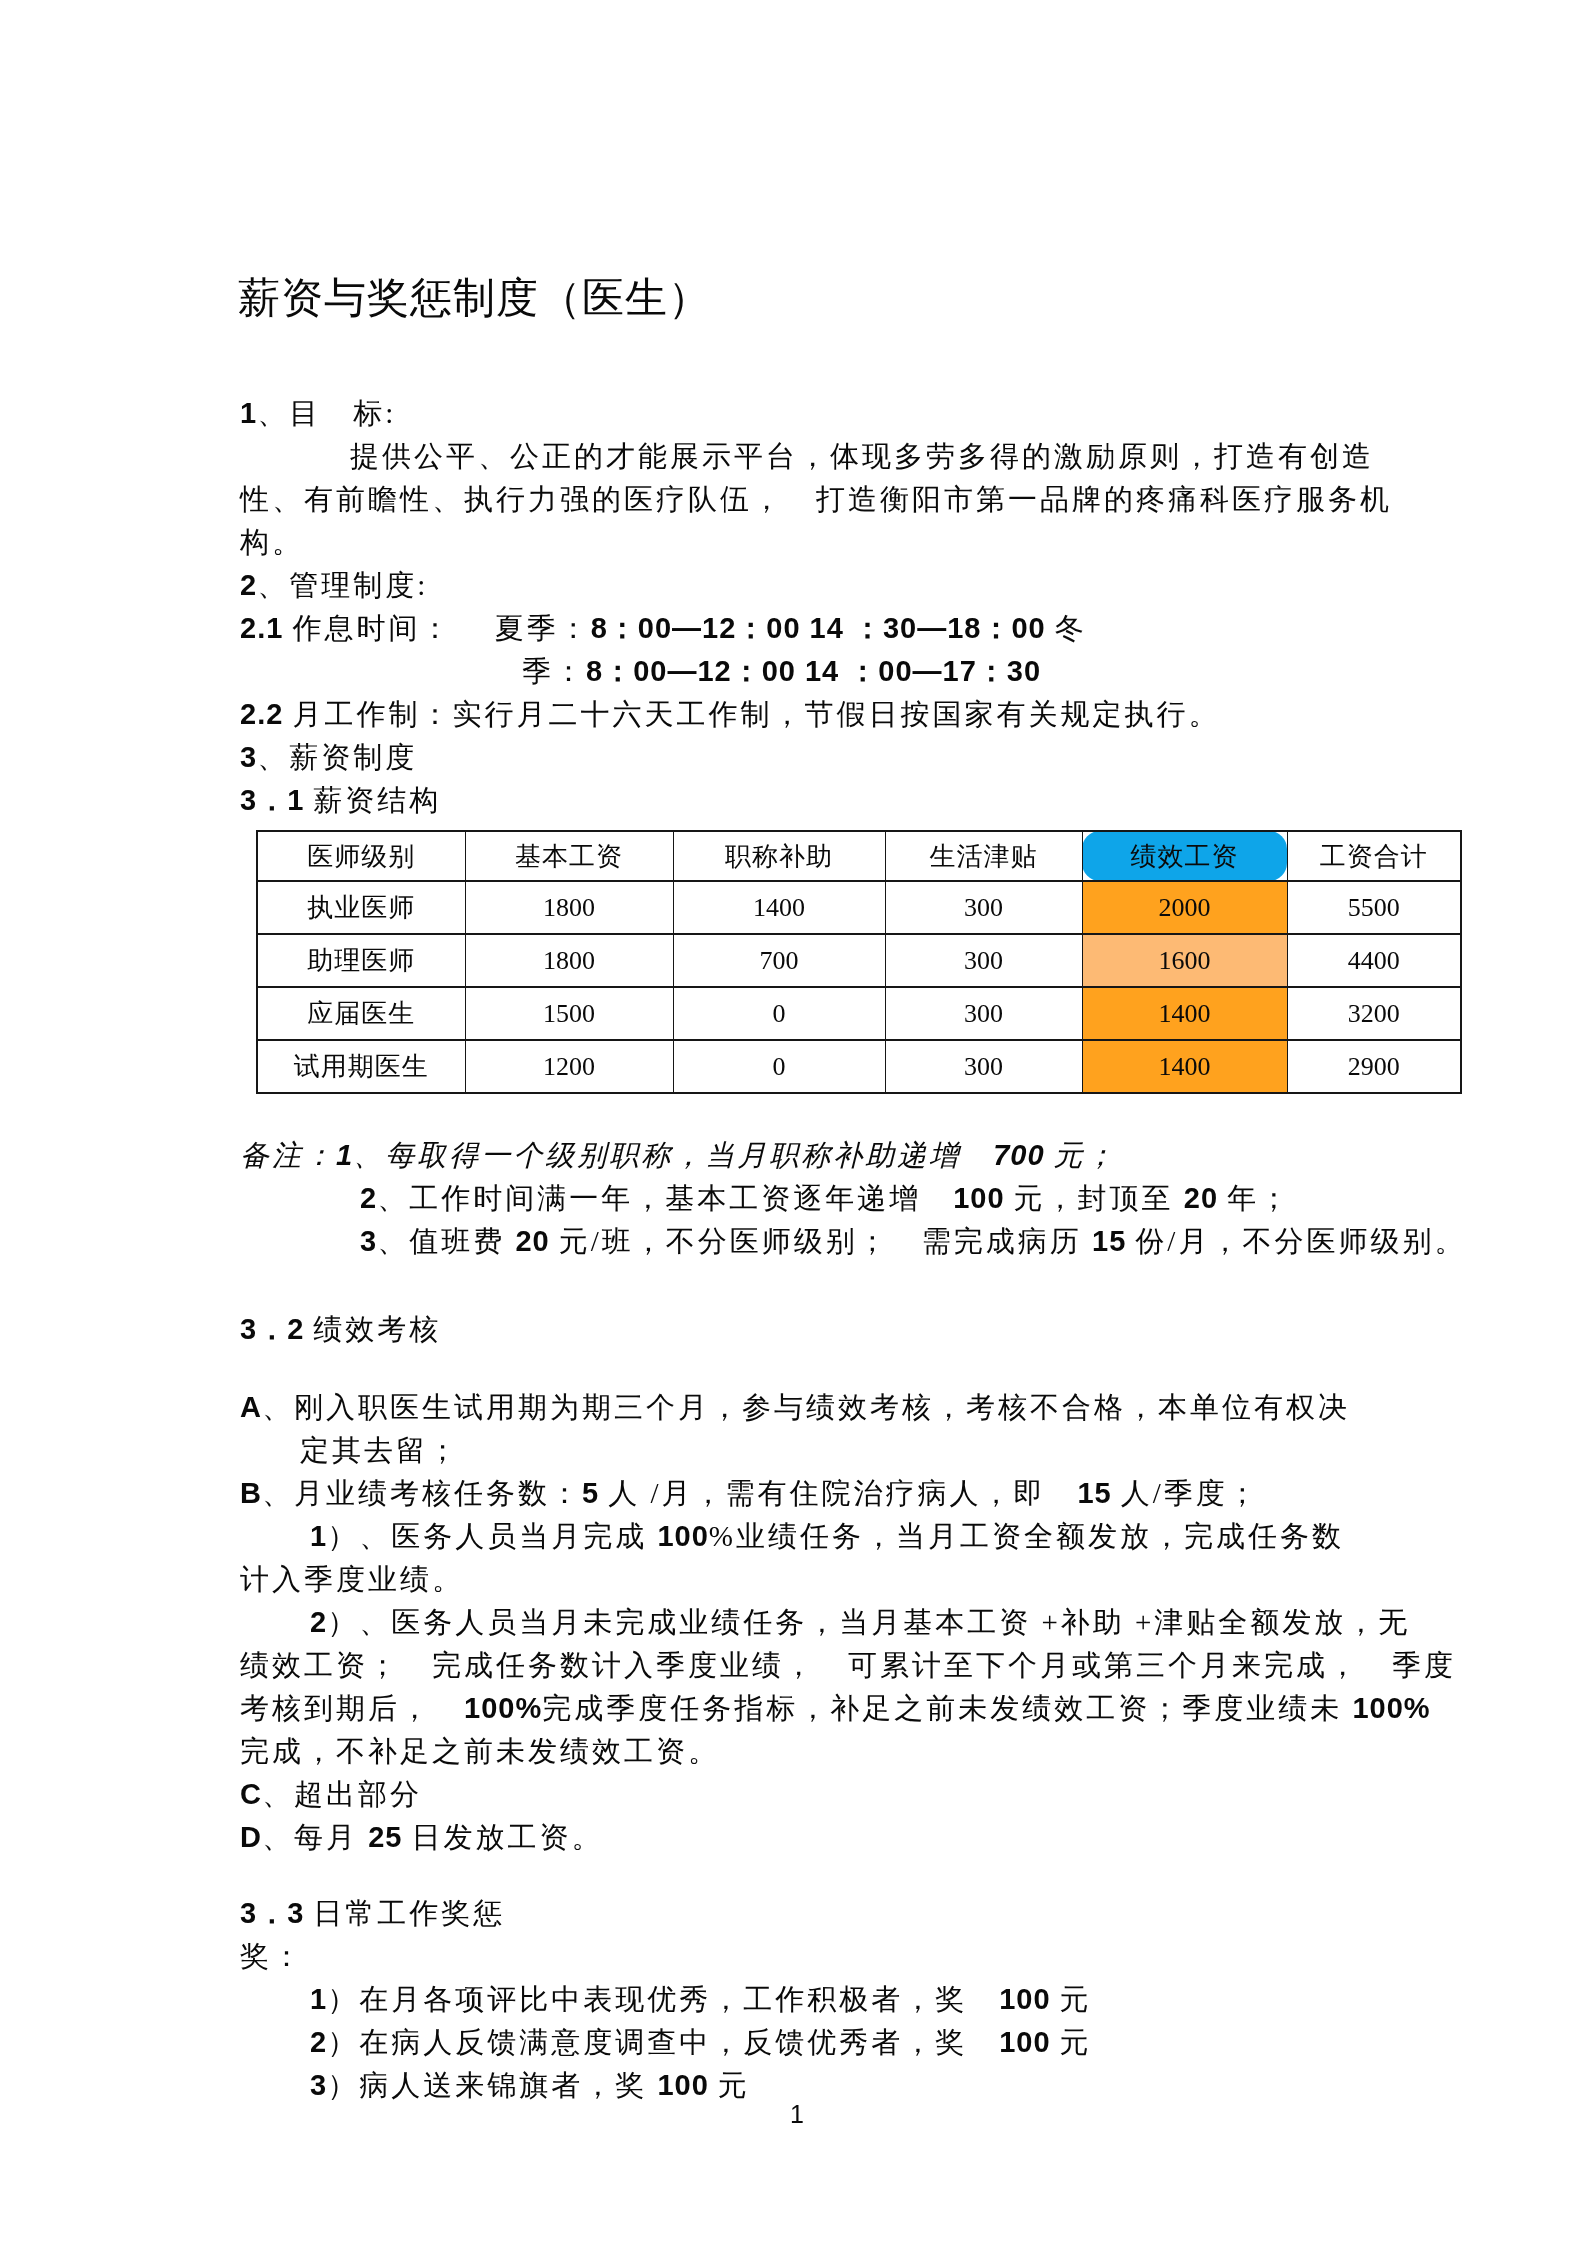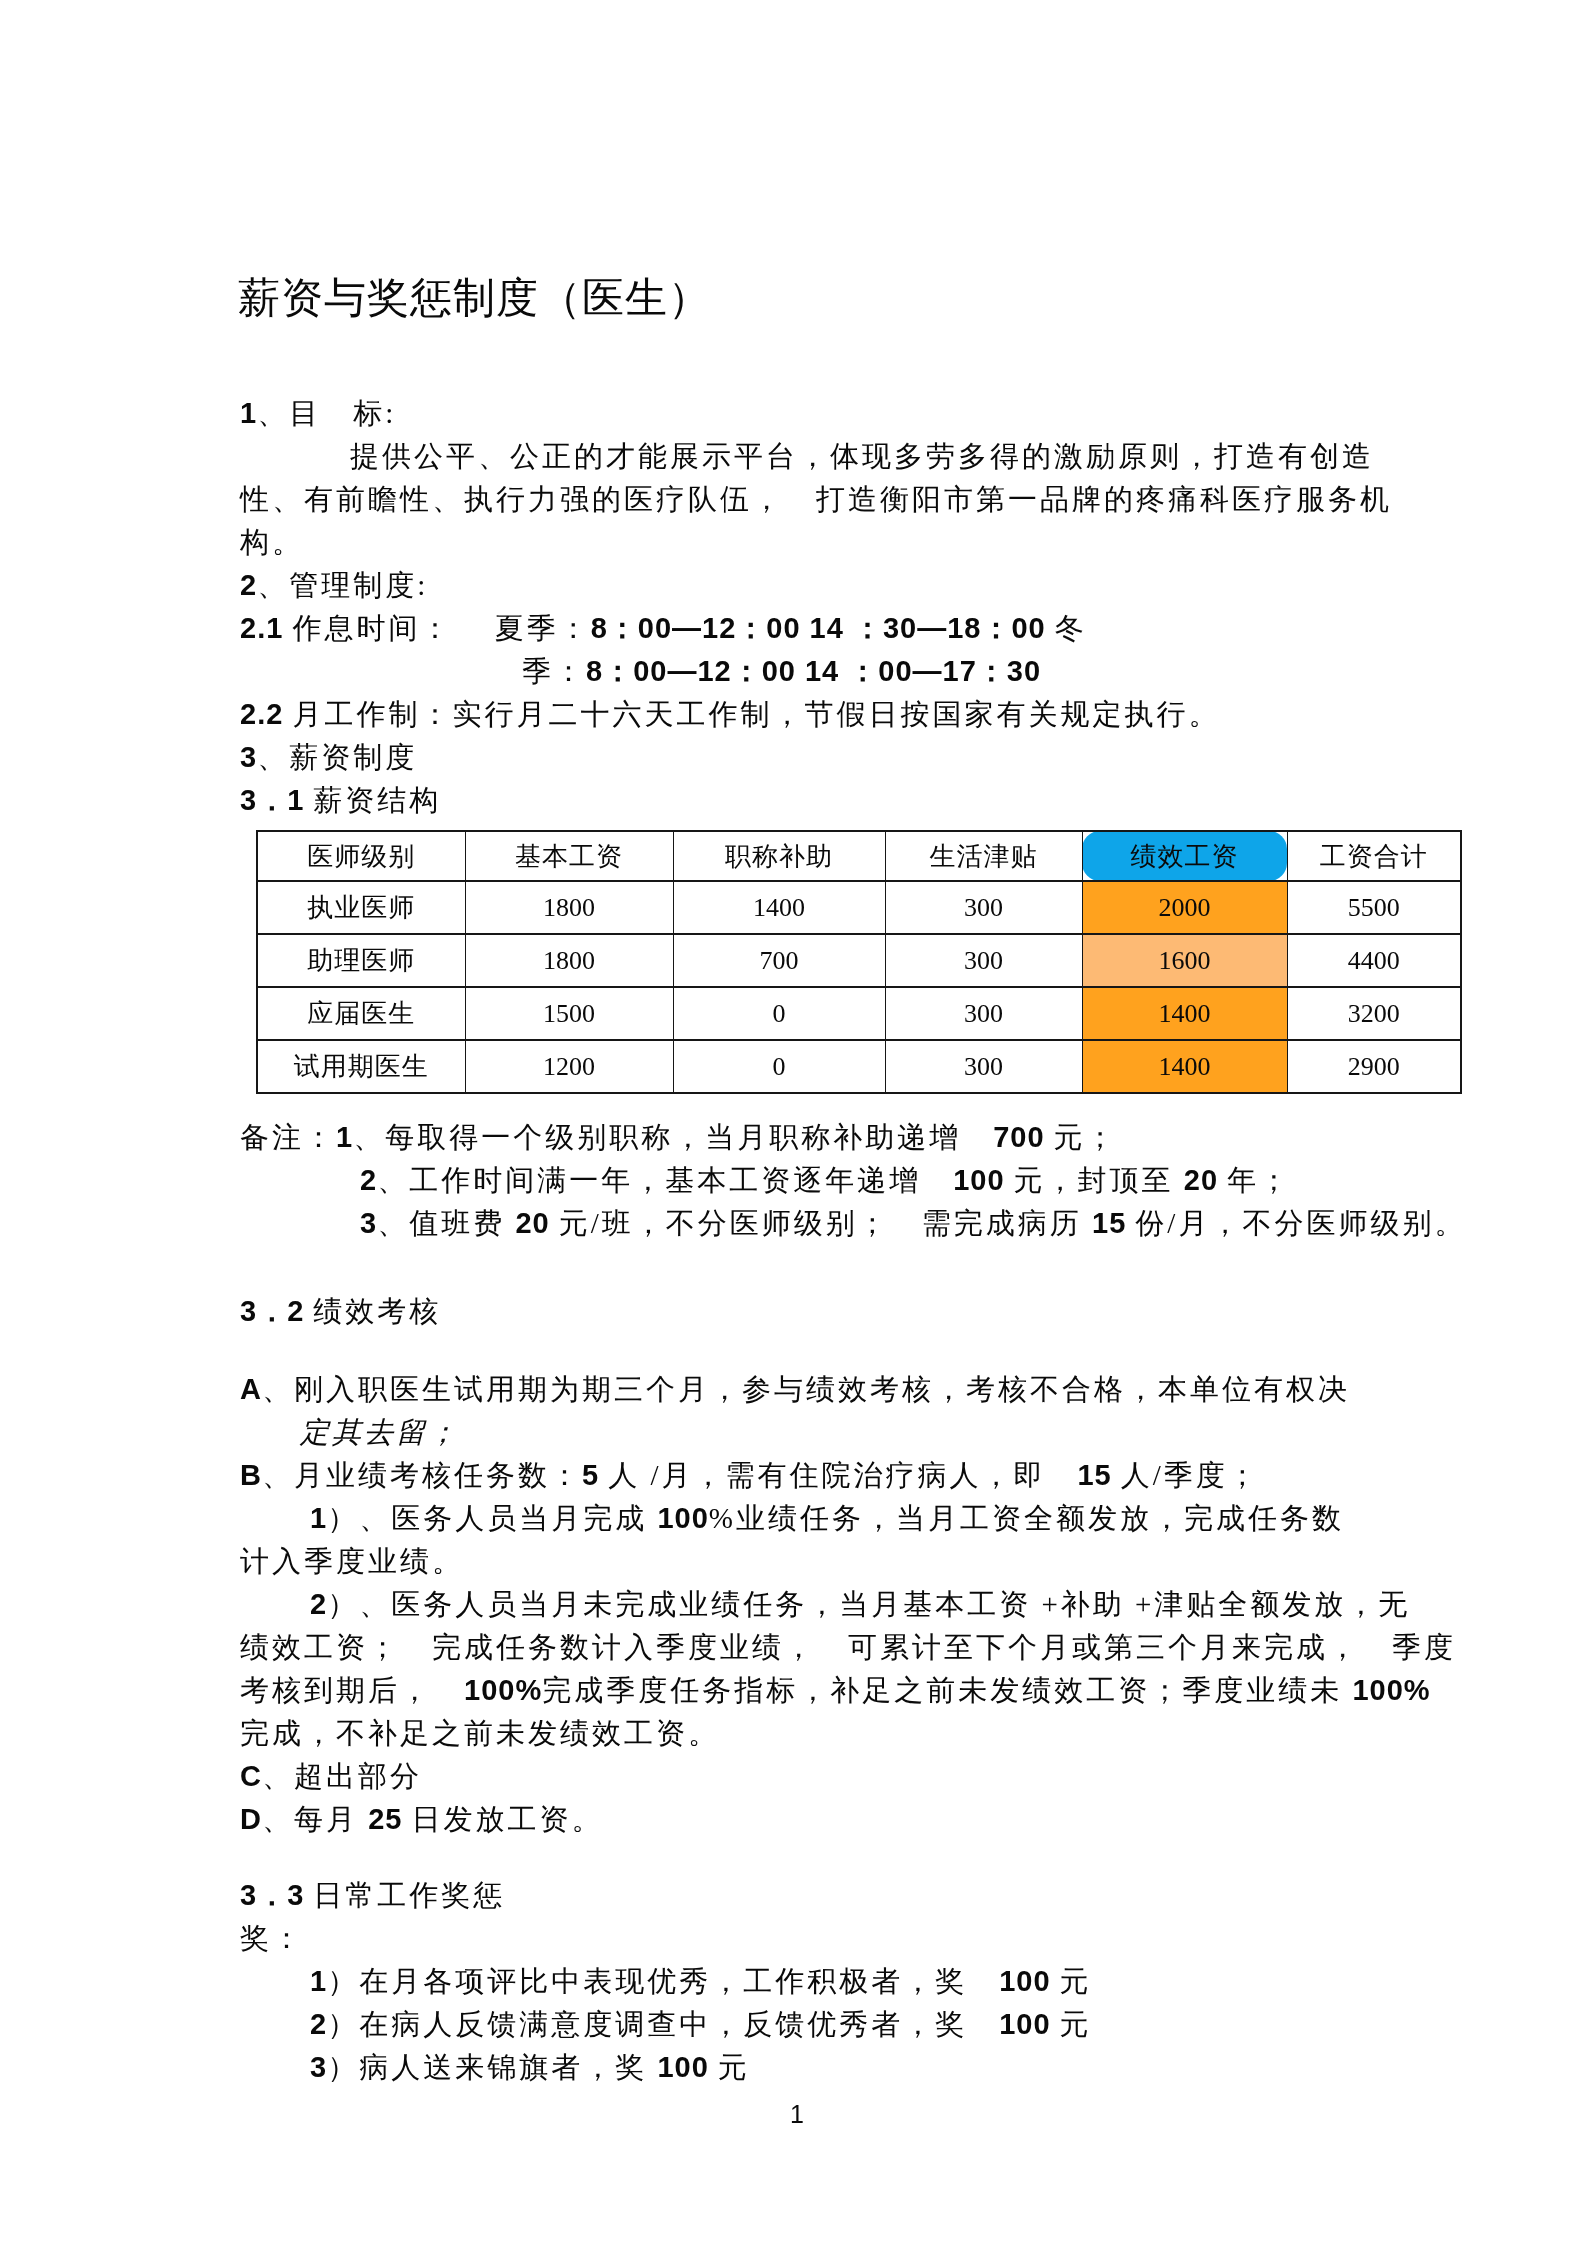--- a/index.html
+++ b/index.html
@@ -127,26 +127,26 @@
             <td class="tn">1200</td>
             <td class="tn">0</td>
             <td class="tn">300</td>
             <td class="tn" style="background: rgb(255, 162, 30);">1400</td>
             <td class="tn">2900</td>
           </tr>
         </tbody>
       </table>
 
     <div id="lines-b">
-        <div class="line" style="margin-top: 22px;"><span class="c">备注：</span><span class="n">1</span><span class="c">、每取得一个级别职称，当月职称补助递增　</span><span class="n">700 </span><span class="c">元；</span></div>
+        <div class="line" style="margin-top: 40px; font-style: italic;"><span class="c">备注：</span><span class="n">1</span><span class="c">、每取得一个级别职称，当月职称补助递增　</span><span class="n">700 </span><span class="c">元；</span></div>
         <div class="line" style="padding-left: 120px;"><span class="n">2</span><span class="c">、工作时间满一年，基本工资逐年递增　</span><span class="n">100 </span><span class="c">元，封顶至 </span><span class="n">20 </span><span class="c">年；</span></div>
         <div class="line" style="padding-left: 120px;"><span class="n">3</span><span class="c">、值班费 </span><span class="n">20 </span><span class="c">元/班，不分医师级别；　需完成病历 </span><span class="n">15 </span><span class="c">份/月，不分医师级别。</span></div>
         <div class="line" style="margin-top: 45px;"><span class="n">3．2 </span><span class="c">绩效考核</span></div>
         <div class="line" style="margin-top: 35px;"><span class="n">A</span><span class="c">、刚入职医生试用期为期三个月，参与绩效考核，考核不合格，本单位有权决</span></div>
-        <div class="line" style="padding-left: 60px; font-style: italic;"><span class="c">定其去留；</span></div>
+        <div class="line" style="padding-left: 60px;"><span class="c">定其去留；</span></div>
         <div class="line"><span class="n">B</span><span class="c">、月业绩考核任务数：</span><span class="n">5 </span><span class="c">人 /月，需有住院治疗病人，即　</span><span class="n">15 </span><span class="c">人/季度；</span></div>
         <div class="line" style="padding-left: 70px;"><span class="n">1</span><span class="c">）、医务人员当月完成 </span><span class="n">100</span><span class="c">%业绩任务，当月工资全额发放，完成任务数</span></div>
         <div class="line"><span class="c">计入季度业绩。</span></div>
         <div class="line" style="padding-left: 70px;"><span class="n">2</span><span class="c">）、医务人员当月未完成业绩任务，当月基本工资 +补助 +津贴全额发放，无</span></div>
         <div class="line"><span class="c">绩效工资；　完成任务数计入季度业绩，　可累计至下个月或第三个月来完成，　季度</span></div>
         <div class="line"><span class="c">考核到期后，　</span><span class="n">100%</span><span class="c">完成季度任务指标，补足之前未发绩效工资；季度业绩未 </span><span class="n">100%</span></div>
         <div class="line"><span class="c">完成，不补足之前未发绩效工资。</span></div>
         <div class="line"><span class="n">C</span><span class="c">、超出部分</span></div>
         <div class="line"><span class="n">D</span><span class="c">、每月 </span><span class="n">25 </span><span class="c">日发放工资。</span></div>
         <div class="line" style="margin-top: 33px;"><span class="n">3．3 </span><span class="c">日常工作奖惩</span></div>

